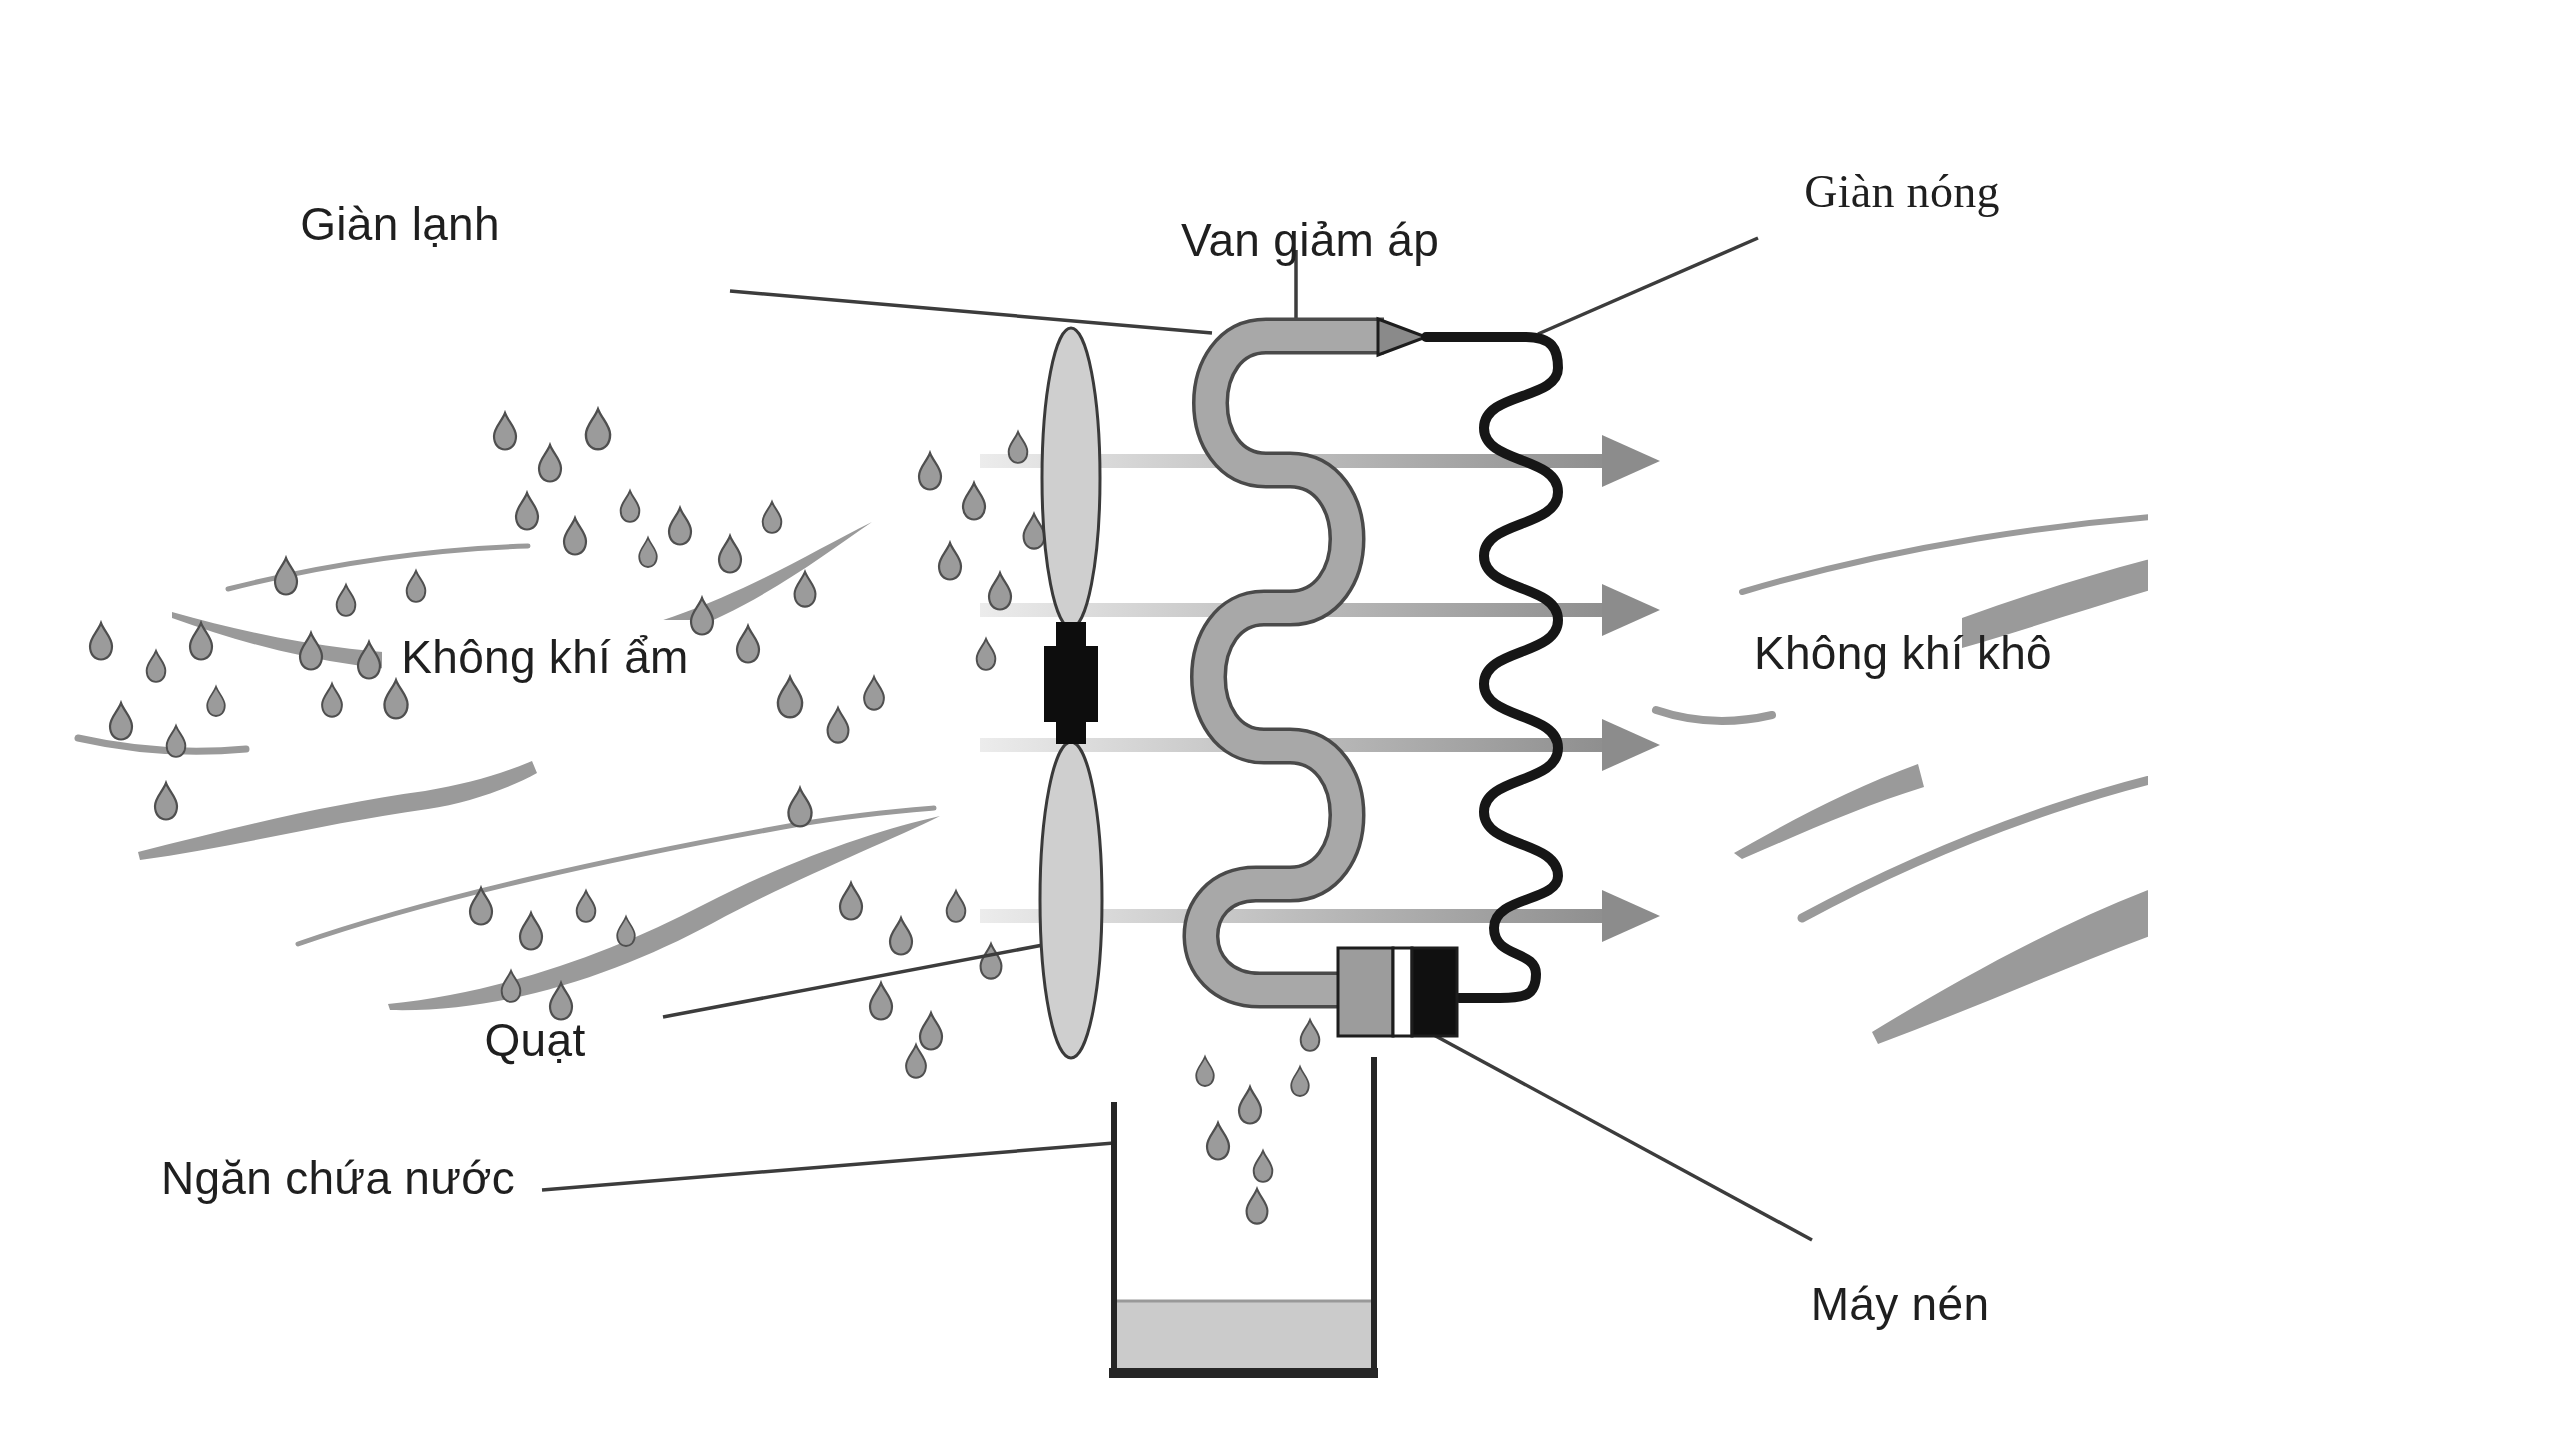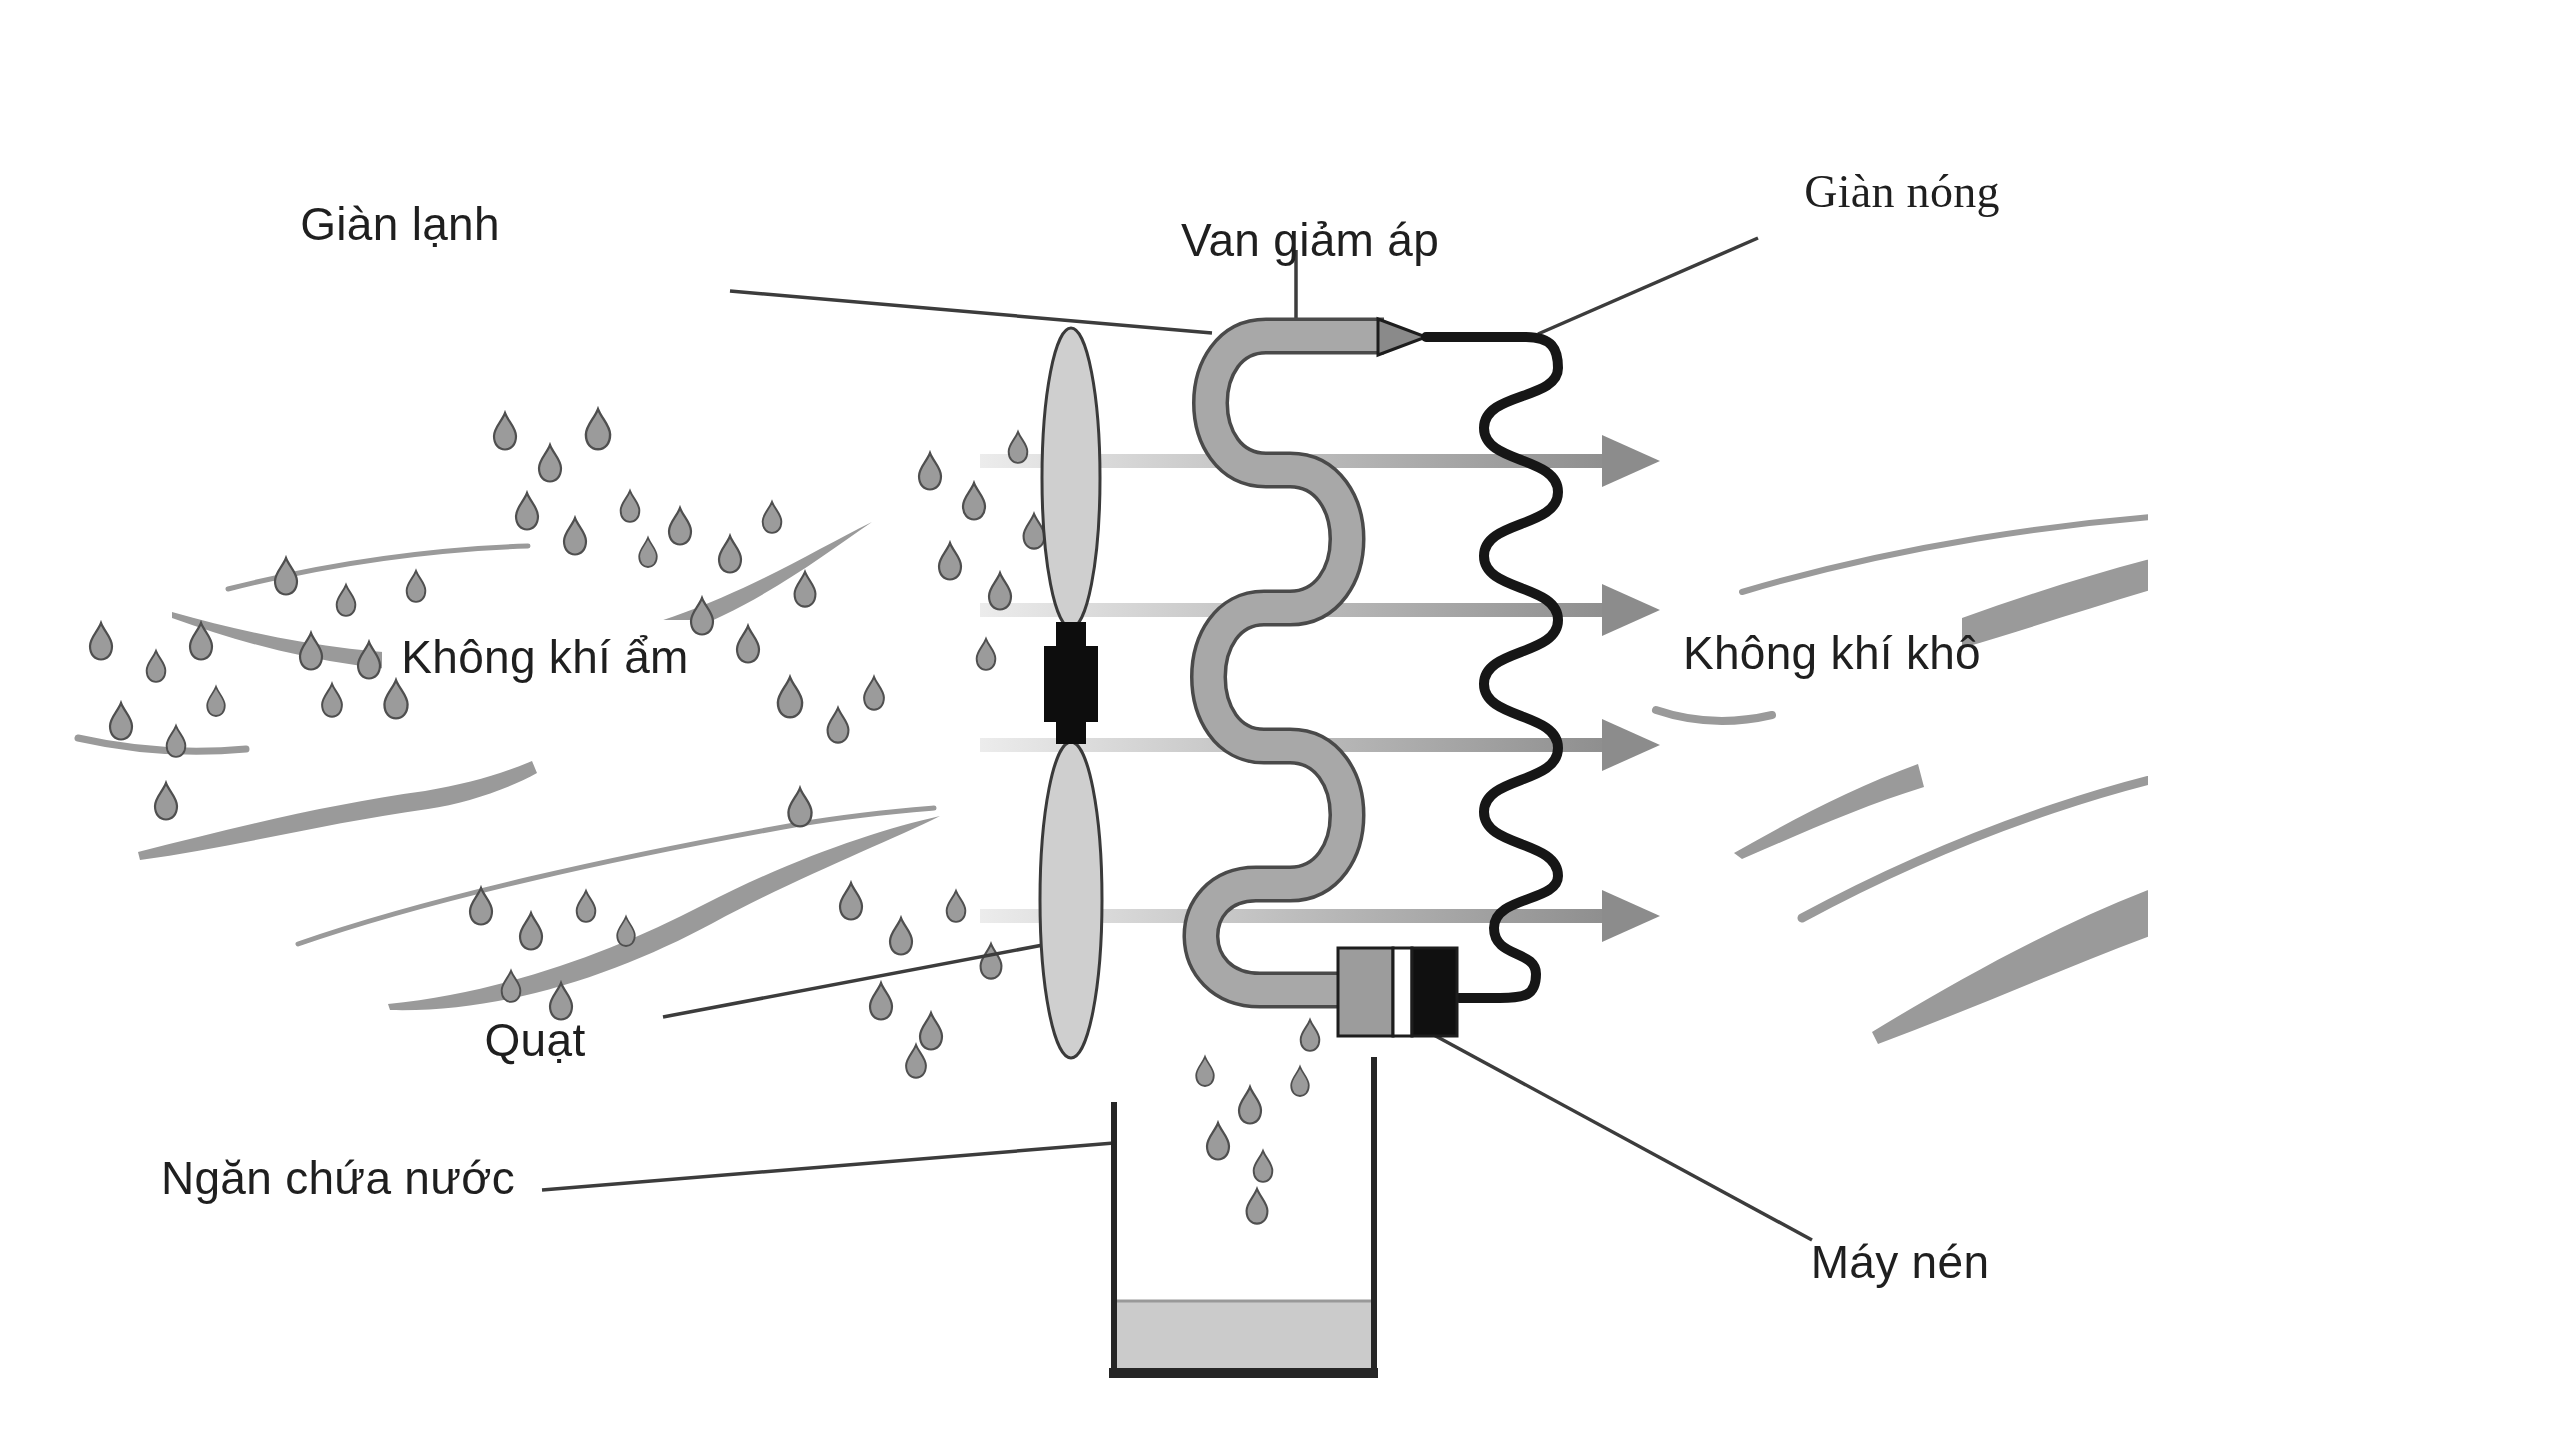--- a/index.html
+++ b/index.html
@@ -183,18 +183,18 @@
     <line x1="1114" y1="1102" x2="1114" y2="1376" stroke="var(--tray-line,#262626)" stroke-width="6"></line>
     <line x1="1374" y1="1057" x2="1374" y2="1376" stroke="var(--tray-line,#262626)" stroke-width="6"></line>
     <line x1="1109" y1="1373" x2="1378" y2="1373" stroke="var(--tray-line,#262626)" stroke-width="10"></line>
   </g>
 </svg>
 
 <div class="label" style="left:400px;top:224px;">Giàn lạnh</div>
 <div class="label" style="left:1310px;top:192px;margin-top:48px;">Van giảm áp</div>
 <div class="label" style="left:1902px;top:192px;font-family:Liberation Serif, serif;">Giàn nóng</div>
 <div class="label" style="left:545px;top:657px;">Không khí ẩm</div>
-<div class="label" style="left:1832px;top:653px;">Không khí khô</div>
+<div class="label" style="left:1903px;top:653px;">Không khí khô</div>
 <div class="label" style="left:535px;top:1040px;">Quạt</div>
 <div class="label" style="left:338px;top:1178px;">Ngăn chứa nước</div>
-<div class="label" style="left:1900px;top:1262px;">Máy nén</div>
+<div class="label" style="left:1900px;top:1304px;">Máy nén</div>
 
 </div>
 
 </body></html>

